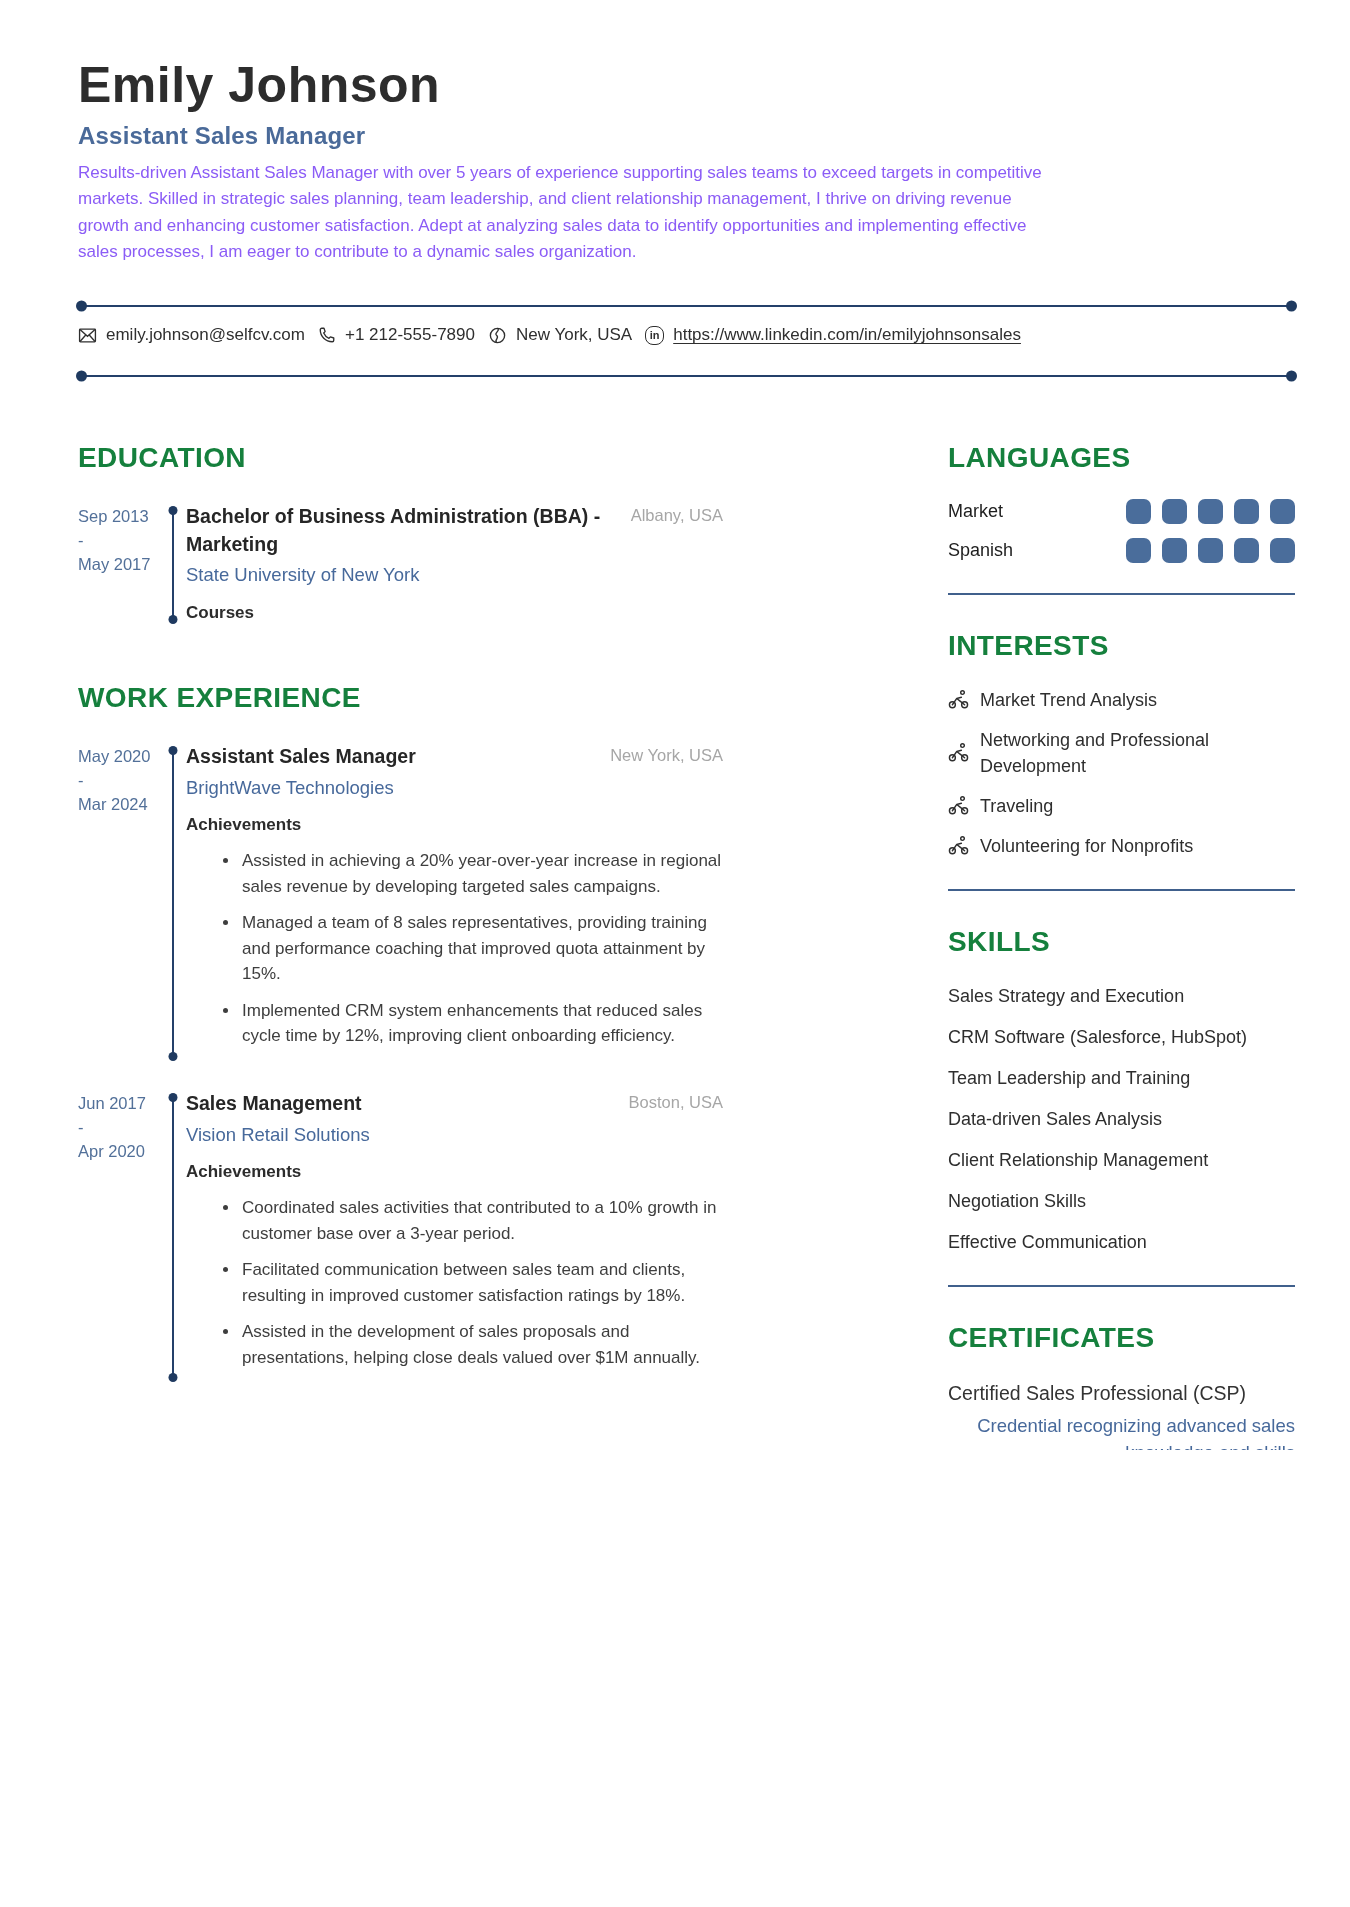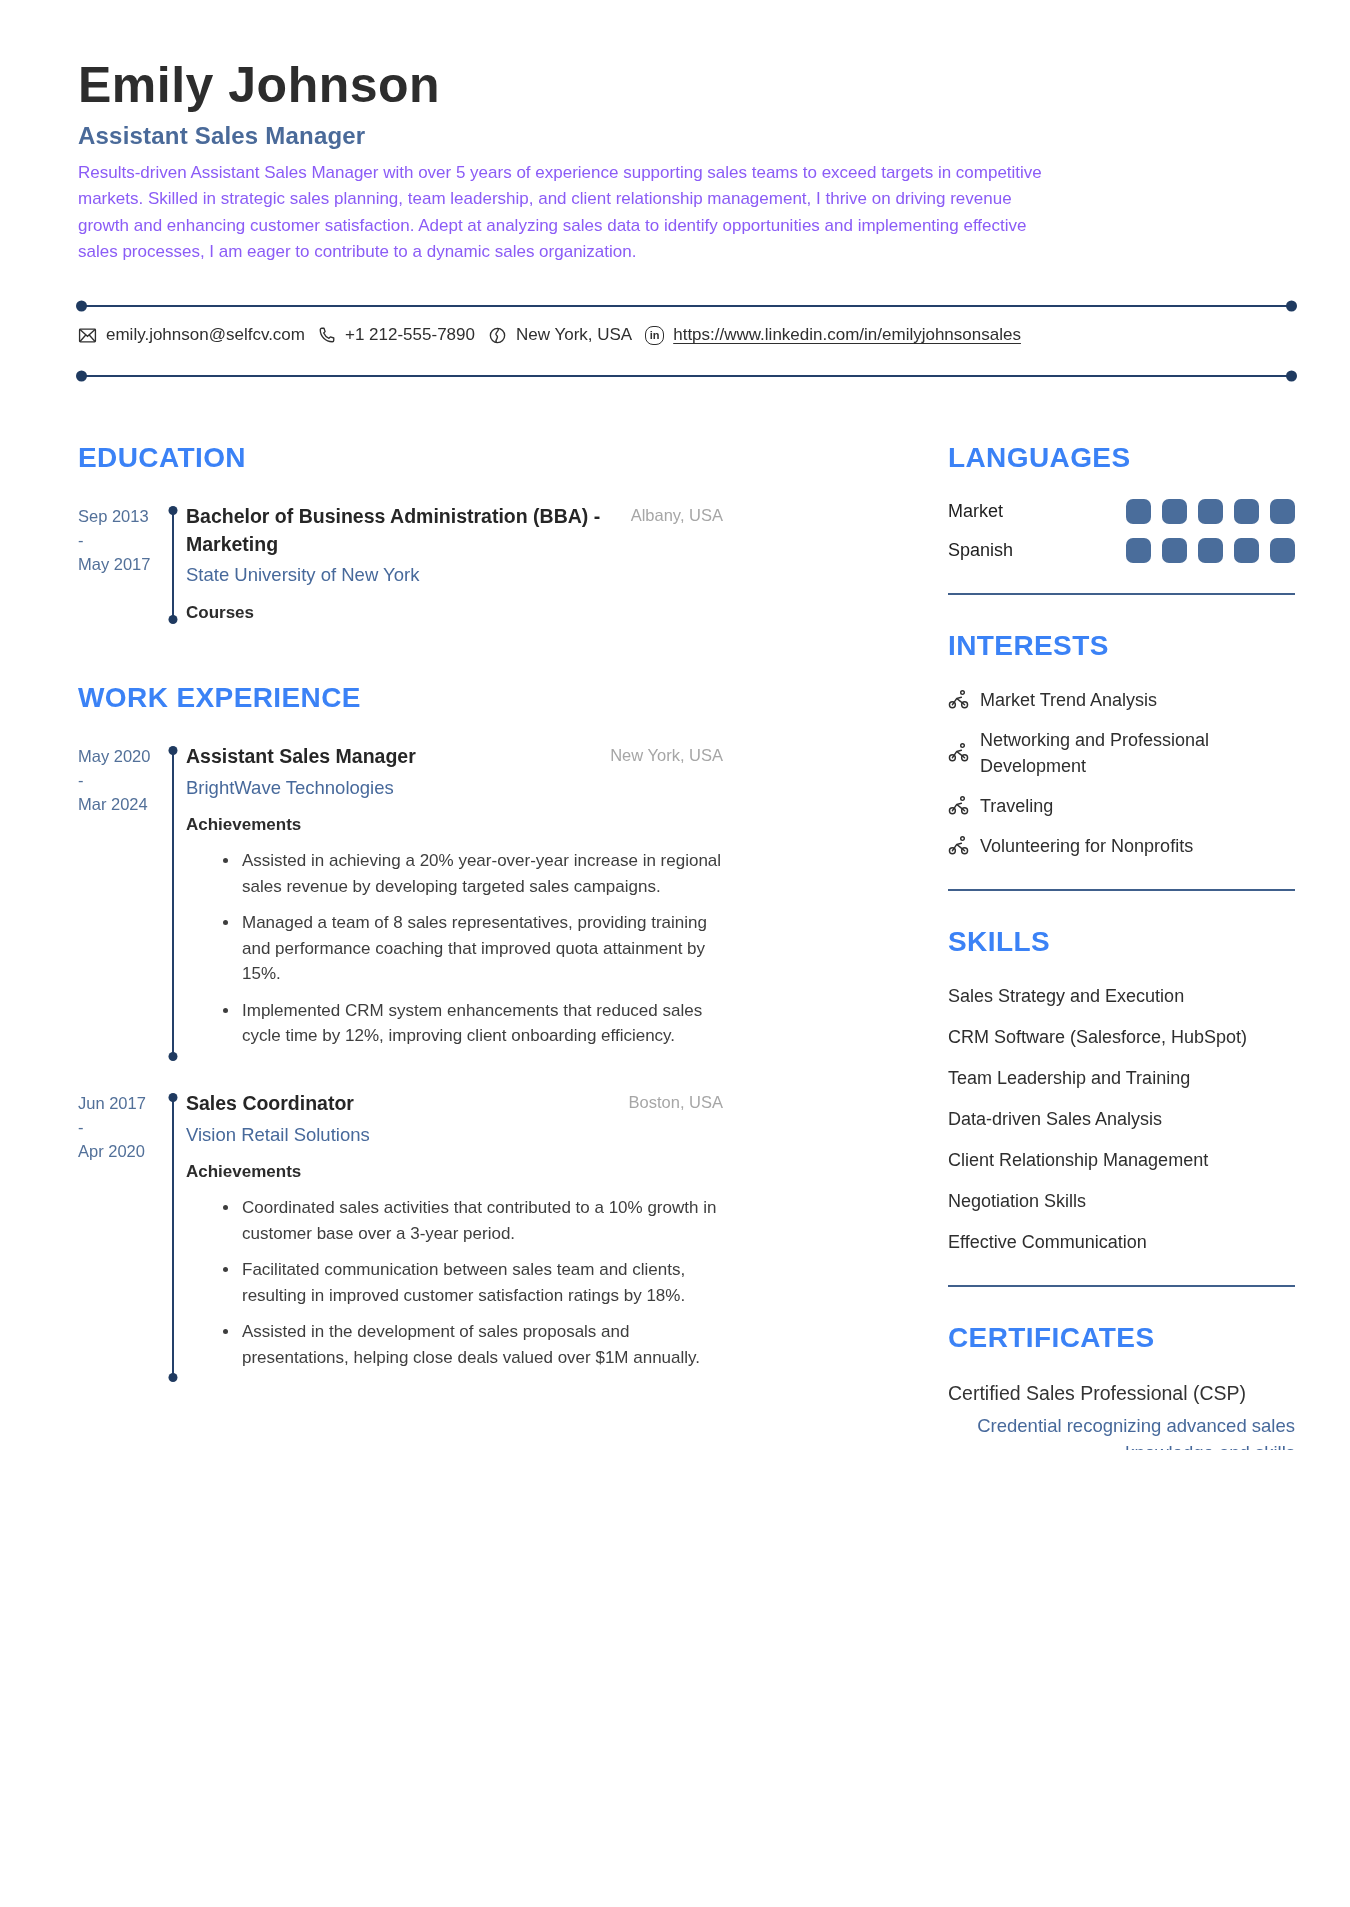--- a/index.html
+++ b/index.html
@@ -24,21 +24,21 @@
   
   .contact { padding:18px 0 16px 0; display:flex; align-items:center; gap:13px; }
   .contact-row { display:flex; align-items:center; gap:9px; font-size:17px; color:#2f2f2f; }
   .contact-row svg { display:block; }
   .contact-link { color:#2f2f2f; text-decoration:underline; text-underline-offset:3px; }
   .li-box { display:inline-flex; align-items:center; justify-content:center; width:19px; height:19px;
       border:1.6px solid #2f2f2f; border-radius:8px; font-size:11px; font-weight:700; color:#2f2f2f; line-height:1; }
 
   
   .main { display:grid; grid-template-columns:645px 1fr 347px; margin-top:64px; }
-  h2.sec { font-size:28px; font-weight:800; color:#3b82f6; letter-spacing:.4px; line-height:1.2; }
+  h2.sec { font-size:28px; font-weight:800; color:#15803d; letter-spacing:.4px; line-height:1.2; }
 
   
   .left h2.sec { margin-bottom:28px; }
   .exp-sec { margin-top:58px; }
   .entry { display:grid; grid-template-columns:82px 26px 1fr; }
   .entry + .entry { margin-top:30px; }
   .dates { font-size:16.5px; line-height:1.45; color:#527099; padding-top:2px; }
   .tl-col { display:flex; justify-content:center; }
   .tl { position:relative; width:2px; background:#24406a; margin-top:8px; margin-bottom:4px; }
   .tl::before, .tl::after { content:""; position:absolute; left:50%; transform:translateX(-50%);
@@ -179,21 +179,21 @@
           <div class="dates">
             <div>Jun 2017</div>
             <div>-</div>
             <div>Apr 2020</div>
           </div>
           <div class="tl-col">
               <div class="tl"></div>
             </div>
           <div class="content">
             <div class="entry-head">
-              <h3 class="entry-title">Sales Coordinator</h3>
+              <h3 class="entry-title">Sales Management</h3>
               <span class="entry-loc">Boston, USA</span>
             </div>
             <div class="entry-org">Vision Retail Solutions</div>
             <div class="sub-label">Achievements</div>
             <ul class="blist">
               <li>Coordinated sales activities that contributed to a 10% growth in customer base over a 3-year period.</li>
               <li>Facilitated communication between sales team and clients, resulting in improved customer satisfaction ratings by 18%.</li>
               <li>Assisted in the development of sales proposals and presentations, helping close deals valued over $1M annually.</li>
             </ul>
           </div>

